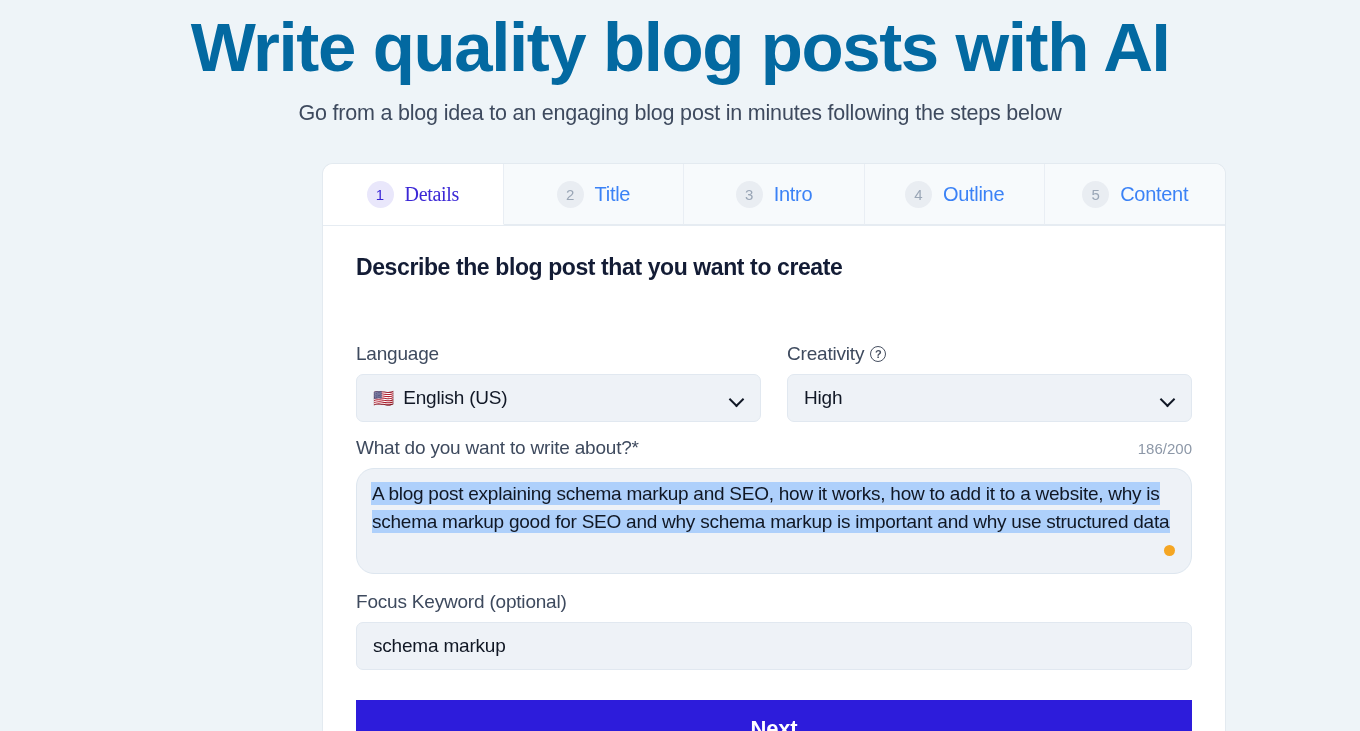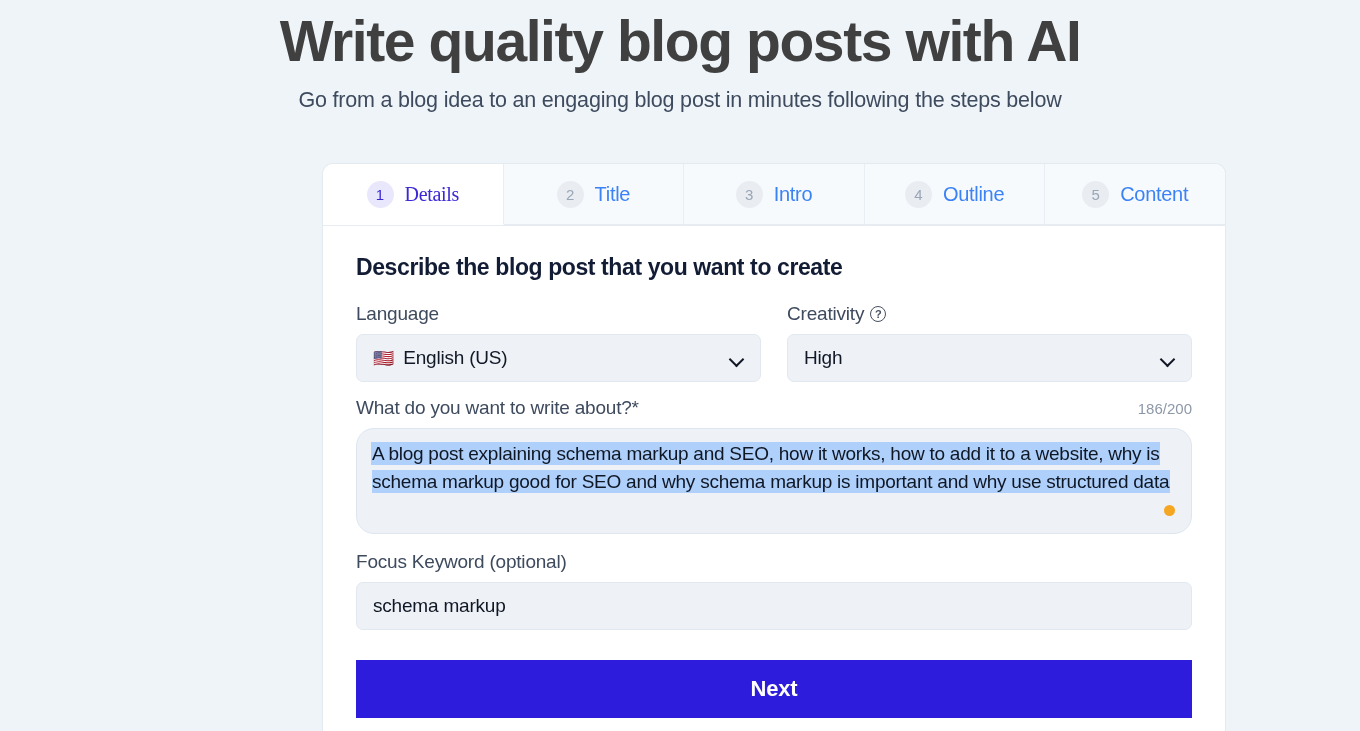--- a/index.html
+++ b/index.html
@@ -23,25 +23,25 @@
     height: 731px;
   }
 
   
   .hero {
     padding-top: 10px;
     text-align: center;
   }
 
   .hero-title {
-    font-size: 57px;
+    font-size: 69px;
     line-height: 1.1;
     font-weight: 700;
     letter-spacing: -1.4px;
-    color: #404040;
+    color: #0369a1;
   }
 
   .hero-sub {
     margin-top: 14px;
     font-size: 21.5px;
     line-height: 1.25;
     color: #3e4a5e;
     letter-spacing: -0.2px;
   }
 
@@ -149,21 +149,21 @@
     font-weight: 700;
     line-height: 1;
     color: #475061;
     cursor: pointer;
   }
 
   .row {
     display: flex;
     gap: 26px;
   }
-  .col { flex: 1 1 0; min-width: 0; }
+  .col { flex: 1 1 0; min-width: 0; margin-top: 40px; }
 
   
   .select-wrap {
     position: relative;
     background: #eef2f7;
     border: 1px solid #e1e8f0;
     border-radius: 7px;
     height: 48px;
     display: flex;
     align-items: center;

